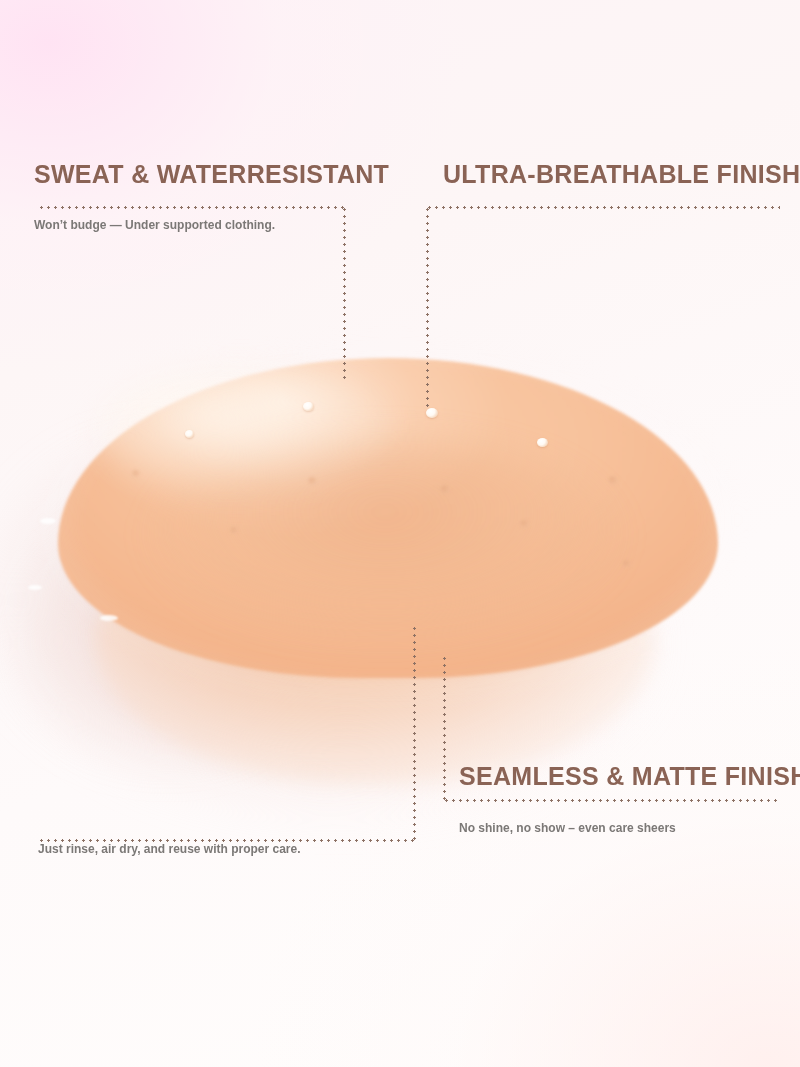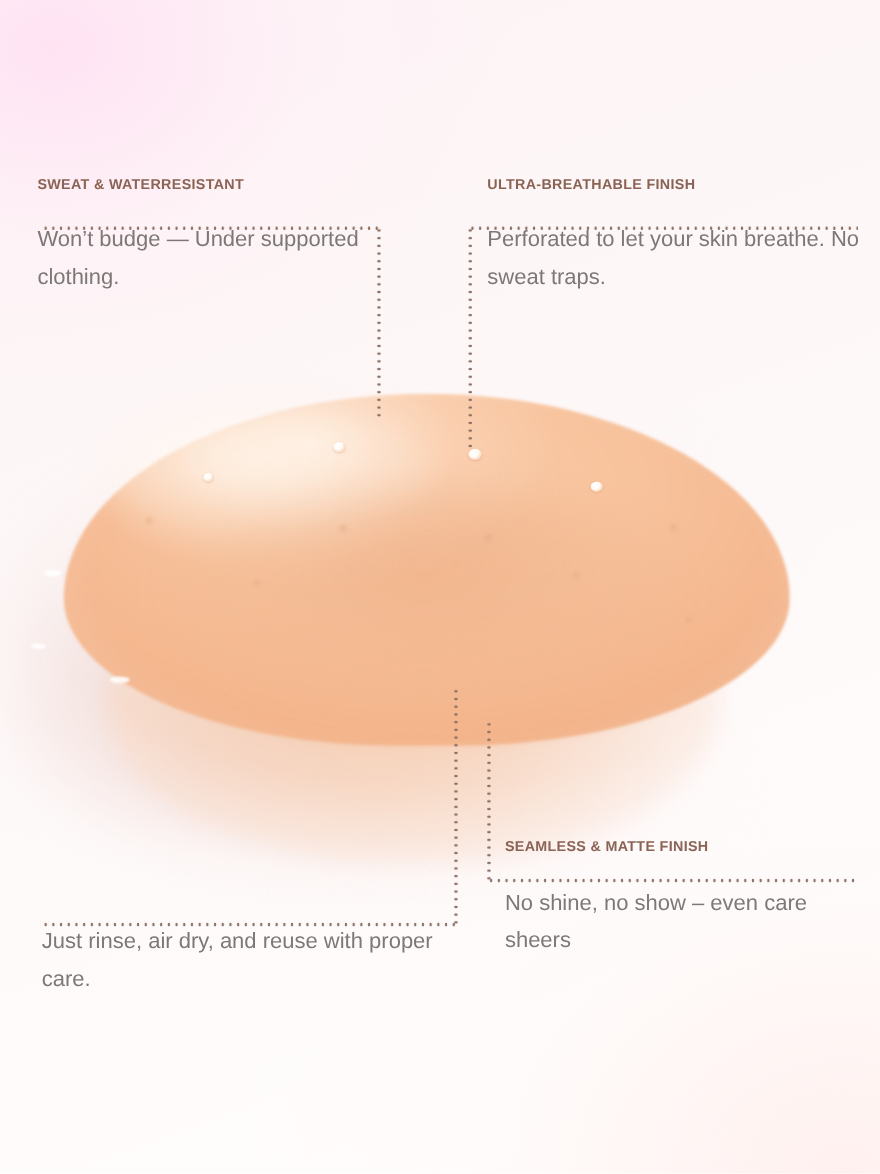--- a/index.html
+++ b/index.html
@@ -170,33 +170,33 @@
     width: 3px;
     background-image: radial-gradient(circle, #8d7164 1.2px, rgba(0,0,0,0) 1.4px);
     background-size: 3px 7px;
     background-repeat: repeat-y;
     background-position: 50% 0;
   }
 
   
   .feature-block { position: absolute; }
   .f-title {
-    font-size: 13px;
+    font-size: 25px;
     font-weight: bold;
     color: #8a6355;
     letter-spacing: 0.3px;
     white-space: nowrap;
     margin: 0;
   }
   .f-body {
-    font-size: 20px;
+    font-size: 12px;
     color: #7b7876;
     line-height: 1.72;
     margin: 0;
-    font-weight: normal;
+    font-weight: bold;
   }
 
   #block-sweat       { left: 34px;  top: 160px; width: 330px; }
   #block-sweat .f-body { margin-top: 26px; }
 
   #block-breathable  { left: 443px; top: 160px; width: 345px; }
   #block-breathable .f-body { margin-top: 26px; }
 
   #block-reusable    { left: 38px;  top: 803px; width: 380px; }
   #block-reusable .f-body { margin-top: 36px; }
@@ -246,21 +246,20 @@
   <div class="dot-v" style="left:443px; top:655px; height:146px;"></div>
   <div class="dot-h" style="left:443px; top:799px; width:337px;"></div>
 
   <div class="feature-block" id="block-sweat">
     <p class="f-title">SWEAT &amp; WATERRESISTANT</p>
     <p class="f-body">Won’t budge — Under  supported clothing.</p>
   </div>
 
   <div class="feature-block" id="block-breathable">
     <p class="f-title">ULTRA-BREATHABLE FINISH</p>
-    <p class="f-body">Perforated to let your skin breathe. No sweat traps.</p>
   </div>
 
   <div class="feature-block" id="block-reusable">
     <p class="f-body">Just rinse, air dry, and reuse with proper care.</p>
   </div>
 
   <div class="feature-block" id="block-seamless">
     <p class="f-title">SEAMLESS &amp; MATTE FINISH</p>
     <p class="f-body">No shine, no show – even care sheers</p>
   </div>

